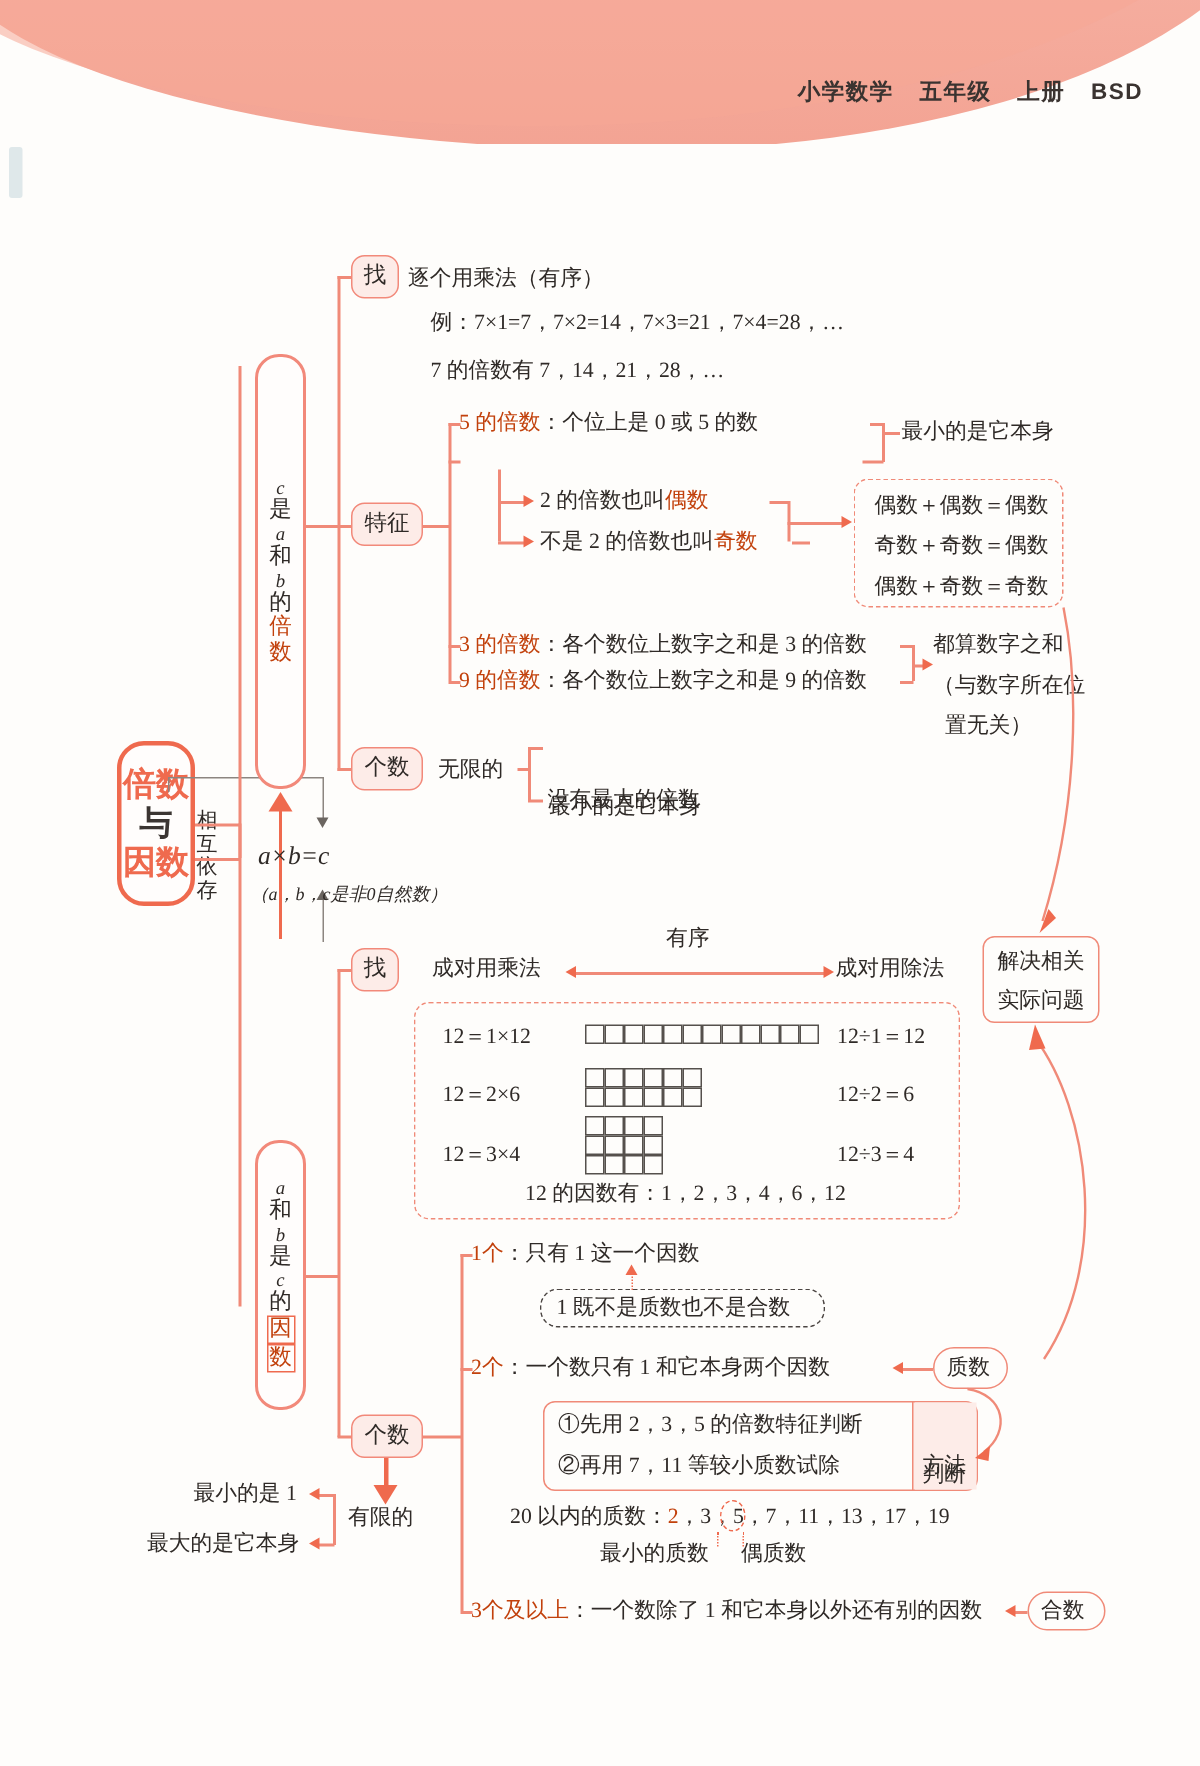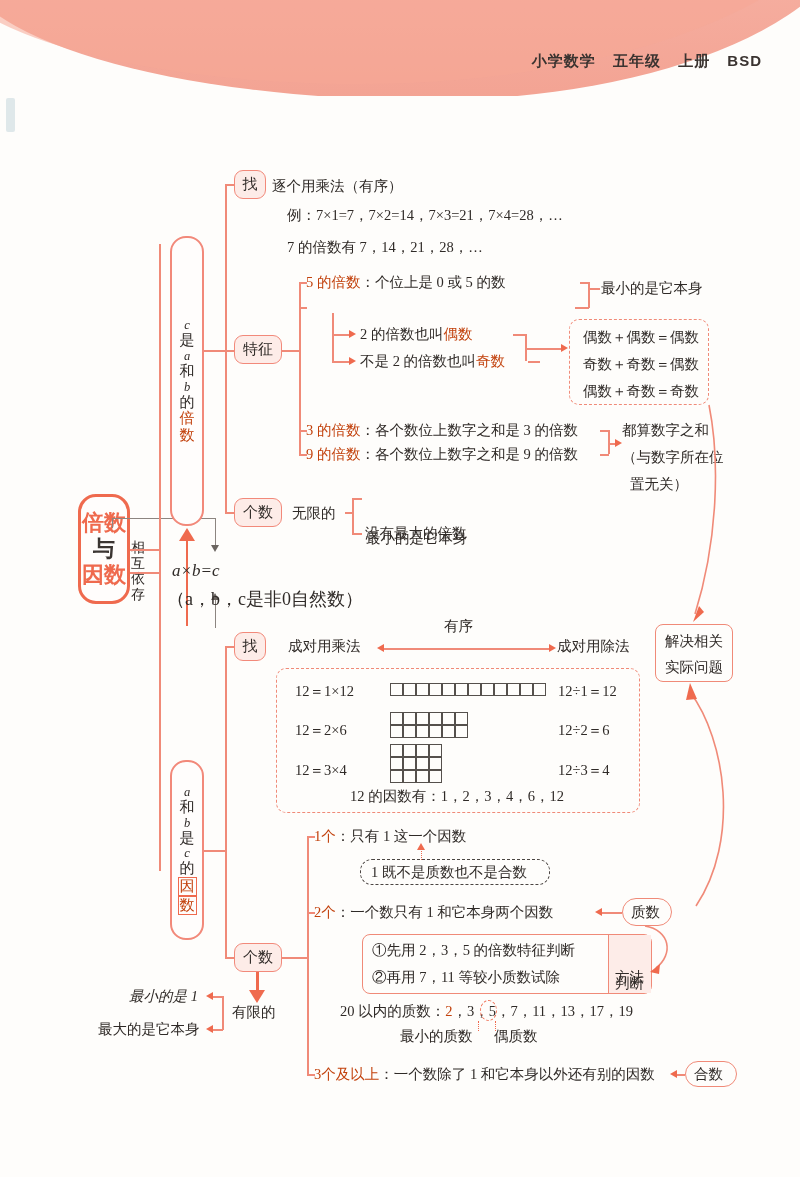--- a/index.html
+++ b/index.html
@@ -282,21 +282,21 @@
   <div class="pill" style="left:234px; top:498px; width:48px; height:29px;">个数</div>
   <div class="t" style="left:292px; top:506px;">无限的</div>
   <div class="h" style="left:345px; top:512px; width:8px;"></div>
   <div class="v" style="left:352px; top:498px; height:36px;"></div>
   <div class="h" style="left:352px; top:498px; width:10px;"></div>
   <div class="h" style="left:352px; top:533px; width:10px;"></div>
   <div class="t" style="left:366px; top:491px;margin-top:40px;">最小的是它本身</div>
   <div class="t" style="left:365px; top:526px;">没有最大的倍数</div>
 
   <div class="t" style="left:172px; top:562px; font-size:17px;"><span class="it">a×b=c</span></div>
-  <div class="t" style="left:167px; top:590px; font-size:18px;">（a，b，c是非0自然数）</div>
+  <div class="t" style="left:167px; top:590px; font-size:12px;font-style:italic;">（a，b，c是非0自然数）</div>
 
   <div class="vpill" style="left:170px; top:760px; width:34px; height:180px;">
     <span class="small it">a</span>
     <span class="ch">和</span>
     <span class="small it">b</span>
     <span class="ch">是</span>
     <span class="small it">c</span>
     <span class="ch">的</span>
     <span class="ch red boxch">因</span>
     <span class="ch red boxch">数</span>
@@ -375,21 +375,21 @@
 
   <div class="v" style="left:256px; top:972px; height:20px; background:#ef6a4e; width:3px;"></div>
   <div class="arr arr-big-d" style="left:249px; top:990px;"></div>
   <div class="t" style="left:232px; top:1005px;">有限的</div>
 
   <div class="v" style="left:222px; top:996px; height:34px;"></div>
   <div class="h" style="left:212px; top:996px; width:11px;"></div>
   <div class="h" style="left:212px; top:1029px; width:11px;"></div>
   <div class="arr arr-l" style="left:206px; top:992px;"></div>
   <div class="arr arr-l" style="left:206px; top:1025px;"></div>
-  <div class="t" style="left:129px; top:989px;font-style:italic;">最小的是 1</div>
+  <div class="t" style="left:129px; top:989px;">最小的是 1</div>
   <div class="t" style="left:98px; top:1022px;">最大的是它本身</div>
 
   <div class="h" style="left:282px; top:957px; width:26px;"></div>
   <div class="v" style="left:307px; top:836px; height:238px;"></div>
 
   <div class="h" style="left:307px; top:836px; width:8px;"></div>
   <div class="t" style="left:314px; top:829px;"><span class="red">1个</span><span>：</span><span>只有 1 这一个因数</span></div>
 
   <div class="v" style="left:421px; top:848px; height:12px; background:none; border-left:1.4px dotted #ef6a4e; width:0;"></div>
   <div class="arr arr-u" style="left:417px; top:843px;"></div>

